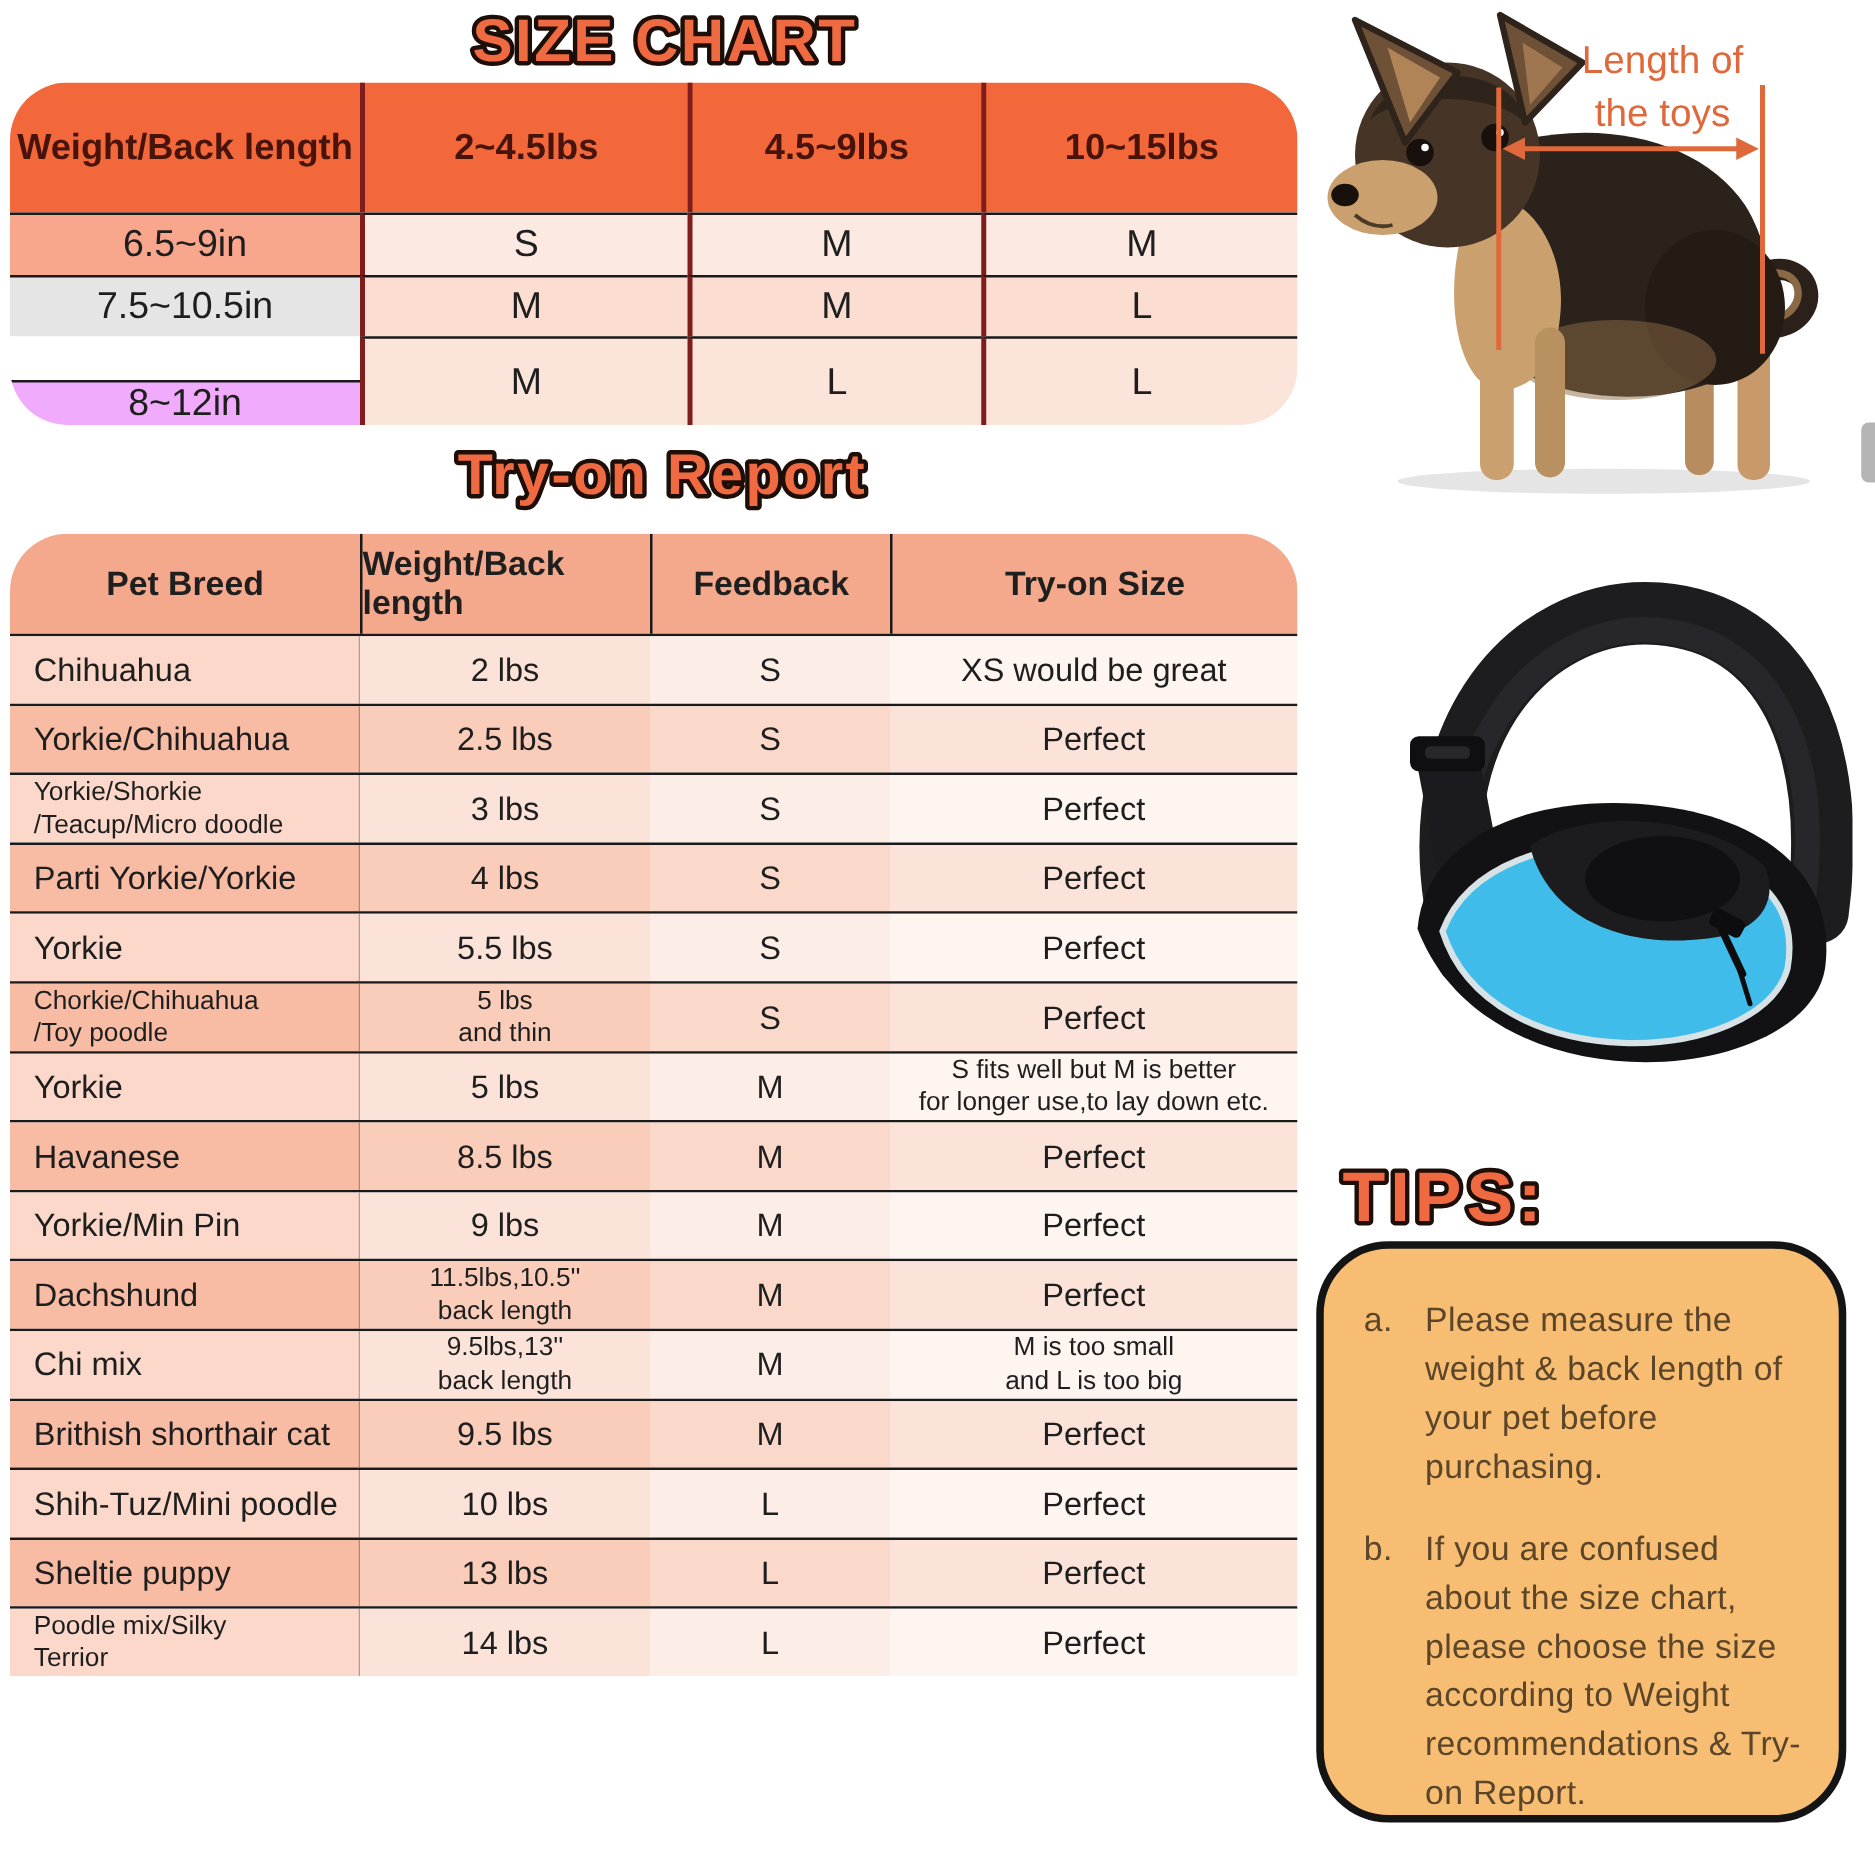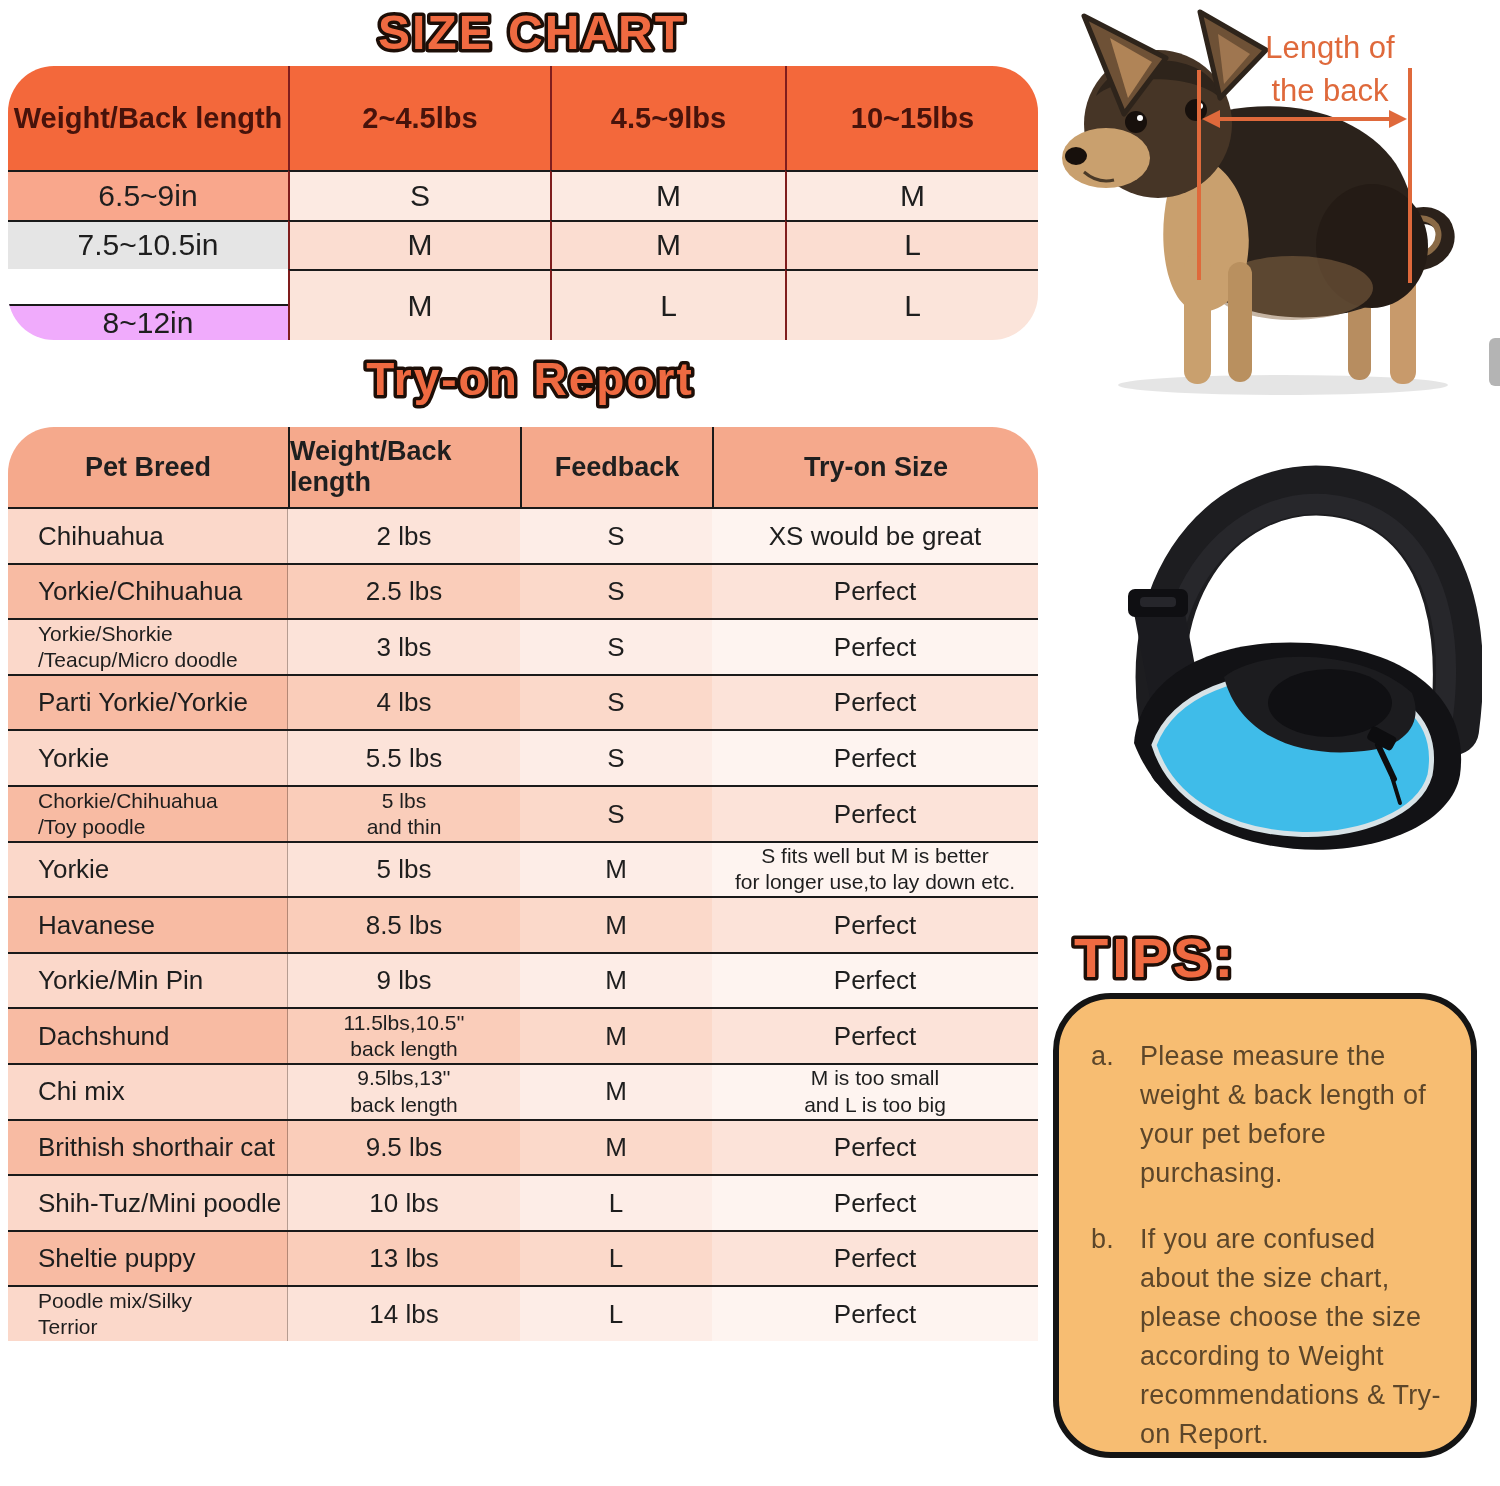--- a/index.html
+++ b/index.html
@@ -9,34 +9,34 @@
   
   .title-svg{position:absolute;overflow:visible;}
   .title-back{fill:#EF6A41;stroke:#ffffff;stroke-width:18;stroke-linejoin:round;paint-order:stroke;font-weight:bold;}
   .title-front{fill:#EF6A41;stroke:#1d0e07;stroke-width:7;stroke-linejoin:round;paint-order:stroke;font-weight:bold;}
 
   
   .size-table{position:absolute;left:8px;top:66px;width:1030px;height:274px;border-radius:46px;overflow:hidden;display:grid;grid-template-columns:280px 262px 235px 253px;grid-template-rows:104px 1fr 1fr 1fr;}
   .size-table .cell{display:flex;align-items:center;justify-content:center;white-space:pre-line;text-align:center;}
   .s-head{background:#F3683B;color:#47130B;font-weight:bold;font-size:29px;}
   .s-body{font-size:30px;color:#1e1e1e;border-top:2px solid #1a1a1a;}
-  .vline{border-left:2px solid #7f1d1d;}
+  .vline{border-left:4px solid #7f1d1d;}
   .sr0.lab{background:#F9A78C;} .sr0.dat{background:#FCEAE2;}
   .sr1.lab{background:#e5e5e5;} .sr1.dat{background:#FBDDD1;}
   .sr2.lab{background:#f0abfc;margin-top:35px;} .sr2.dat{background:#FBE4DA;}
 
   
   .tryon-table{position:absolute;left:8px;top:427px;width:1030px;height:914px;border-radius:46px 46px 0 0;overflow:hidden;display:flex;flex-direction:column;}
   .t-head{display:grid;grid-template-columns:280px 232px 192px 326px;height:80px;flex:none;background:#F5A98C;}
   .t-head .cell{display:flex;align-items:center;justify-content:center;font-weight:bold;font-size:27px;color:#1f1f1f;}
   .t-head .hv{border-left:2px solid #1a1a1a;}
   .t-body{flex:1;display:flex;flex-direction:column;}
   .t-row{flex:1;display:grid;grid-template-columns:280px 232px 192px 326px;border-top:2px solid #1a1a1a;}
   .t-row .cell{display:flex;align-items:center;justify-content:center;font-size:26px;color:#1e1e1e;white-space:pre-line;text-align:center;line-height:1.25;}
-  .t-row .b{justify-content:flex-start;padding-left:30px;text-align:left;border-right:1px solid rgba(0,0,0,0.28);}
+  .t-row .b{justify-content:flex-start;padding-left:19px;text-align:left;border-right:1px solid rgba(0,0,0,0.28);}
   .t-row .m{font-size:21px;}
   .t-row:nth-child(odd) .b{background:#FBD8CA;}
   .t-row:nth-child(odd) .w{background:#FCE3D9;}
   .t-row:nth-child(odd) .s{background:#FDEDE7;}
   .t-row:nth-child(odd) .f{background:#FEF4F0;}
   .t-row:nth-child(even) .b{background:#F8BBA3;}
   .t-row:nth-child(even) .w{background:#FACDBA;}
   .t-row:nth-child(even) .s{background:#FBD9CA;}
   .t-row:nth-child(even) .f{background:#FCE3D9;}
 
@@ -232,21 +232,21 @@
 
     <g>
       <line x1="141" y1="64" x2="141" y2="274" stroke="#DF693B" stroke-width="4"></line>
       <line x1="352" y1="62" x2="352" y2="277" stroke="#DF693B" stroke-width="4"></line>
       <line x1="152" y1="113" x2="341" y2="113" stroke="#DF693B" stroke-width="4"></line>
       <path d="M144,113 l18,-9 v18 Z" fill="#DF693B"></path>
       <path d="M349,113 l-18,-9 v18 Z" fill="#DF693B"></path>
     </g>
   </svg>
   <div class="annotation">Length of
-the back</div>
+the toys</div>
   <div class="cropped-obj"></div>
 
   <svg class="bag-svg" viewBox="0 0 400 455">
     <path d="M92,320 C42,150 140,38 245,46 C345,54 390,150 372,285" fill="none" stroke="#1d1d20" stroke-width="50" stroke-linecap="round"></path>
     <path d="M95,312 C55,160 148,52 243,59 C333,66 376,152 361,272" fill="none" stroke="#2c2c31" stroke-width="20" stroke-linecap="round" opacity="0.65"></path>
     <polygon points="52,168 100,152 132,322 84,338" fill="#1b1b1f"></polygon>
     <rect x="46" y="144" width="60" height="28" rx="7" fill="#0f0f12"></rect>
     <rect x="58" y="152" width="36" height="10" rx="4" fill="#26262b"></rect>
     <path d="M52,298 C58,230 132,192 228,198 C330,205 388,256 378,330 C362,424 108,446 52,298 Z" fill="#121215"></path>
     <path d="M72,300 C92,248 158,224 234,231 C318,239 358,274 348,330 C326,408 110,420 72,300 Z" fill="#3FBCE9" stroke="#D7E2E6" stroke-width="5"></path>

